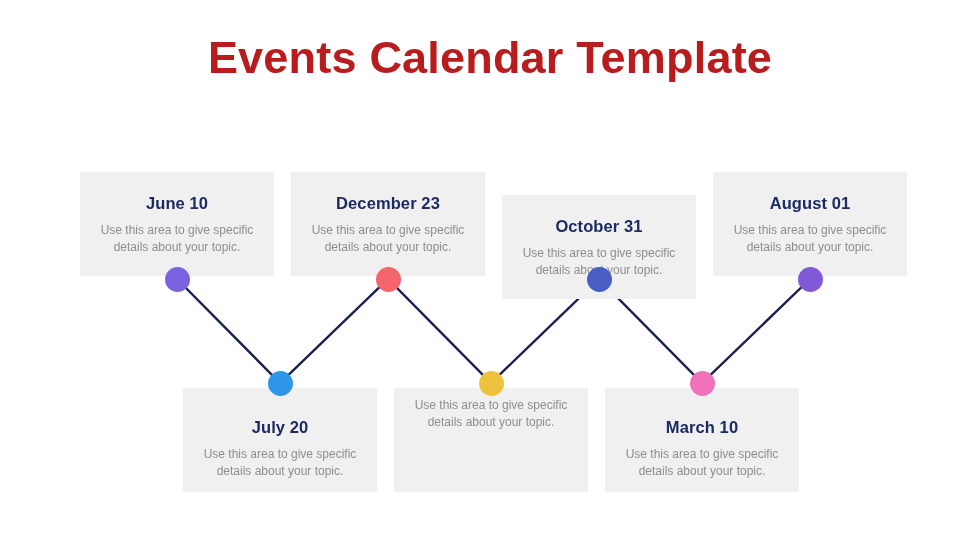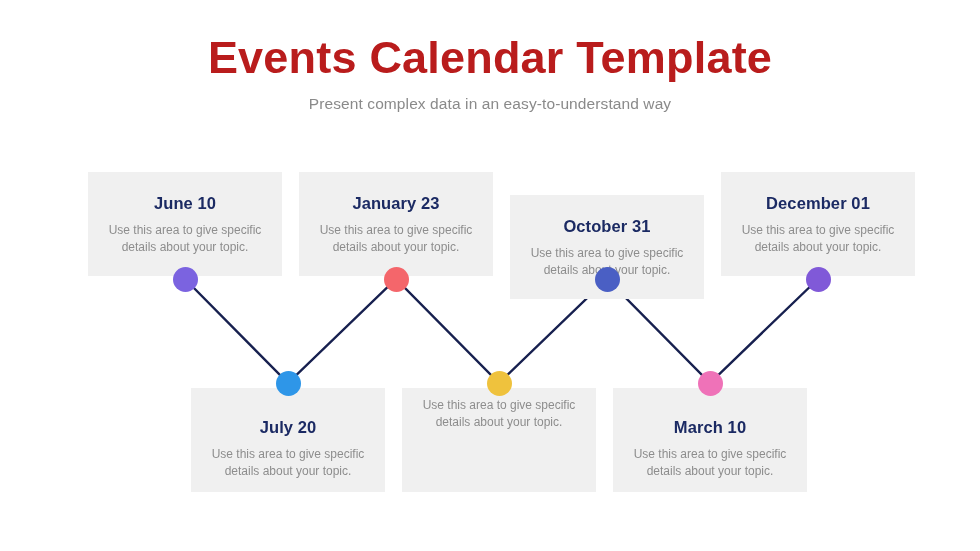--- a/index.html
+++ b/index.html
@@ -44,21 +44,21 @@
     margin: 12px 0 0 0;
     font-weight: normal;
     letter-spacing: 0.1px;
     font-family: "Liberation Sans", sans-serif;
   }
 
   
   .stage {
     position: absolute;
     top: 0;
-    left: 8px;
+    left: 0;
     width: 952px;
     height: 551px;
   }
   .zigzag-svg {
     position: absolute;
     top: 0;
     left: 0;
     width: 980px;
     height: 551px;
     pointer-events: none;
@@ -110,54 +110,53 @@
     z-index: 5;
   }
 </style>
 </head>
 <body>
 
 <div id="slide">
 
   <div class="header">
     <h1 class="title">Events Calendar Template</h1>
-    <p class="subtitle">Present complex data in an easy-to-understand way</p>
   </div>
 
   <div class="stage">
     <svg class="zigzag-svg" viewBox="0 0 980 551" preserveAspectRatio="none" aria-hidden="true">
       <polyline id="zigzag-path" fill="none" stroke="#17204f" stroke-width="2.4" stroke-linejoin="miter" stroke-linecap="butt" points="177,279 280,383 388,279 491,383 599,279 702,383 810,279"></polyline>
     </svg>
 
     <div id="cards-layer">
         <div class="card card-top" style="left: 80px;">
           <div class="card-date">June 10</div>
           <div class="card-desc">Use this area to give specific details about your topic.</div>
         </div>
         <div class="card card-bottom" style="left: 183px;">
           <div class="card-date">July 20</div>
           <div class="card-desc">Use this area to give specific details about your topic.</div>
         </div>
         <div class="card card-top" style="left: 291px;">
-          <div class="card-date">January 23</div>
+          <div class="card-date">December 23</div>
           <div class="card-desc">Use this area to give specific details about your topic.</div>
         </div>
         <div class="card card-bottom" style="left: 394px;">
           <div class="card-desc">Use this area to give specific details about your topic.</div>
         </div>
         <div class="card card-top" style="left: 502px; margin-top: 23px;">
           <div class="card-date">October 31</div>
           <div class="card-desc">Use this area to give specific details about your topic.</div>
         </div>
         <div class="card card-bottom" style="left: 605px;">
           <div class="card-date">March 10</div>
           <div class="card-desc">Use this area to give specific details about your topic.</div>
         </div>
         <div class="card card-top" style="left: 713px;">
-          <div class="card-date">December 01</div>
+          <div class="card-date">August 01</div>
           <div class="card-desc">Use this area to give specific details about your topic.</div>
         </div>
       </div>
     <div id="dots-layer">
         <div class="dot" style="left: 164.5px; top: 266.5px; background: rgb(123, 99, 224);"></div>
         <div class="dot" style="left: 267.5px; top: 370.5px; background: rgb(46, 150, 232);"></div>
         <div class="dot" style="left: 375.5px; top: 266.5px; background: rgb(244, 102, 107);"></div>
         <div class="dot" style="left: 478.5px; top: 370.5px; background: rgb(239, 194, 61);"></div>
         <div class="dot" style="left: 586.5px; top: 266.5px; background: rgb(74, 95, 196);"></div>
         <div class="dot" style="left: 689.5px; top: 370.5px; background: rgb(239, 114, 184);"></div>

